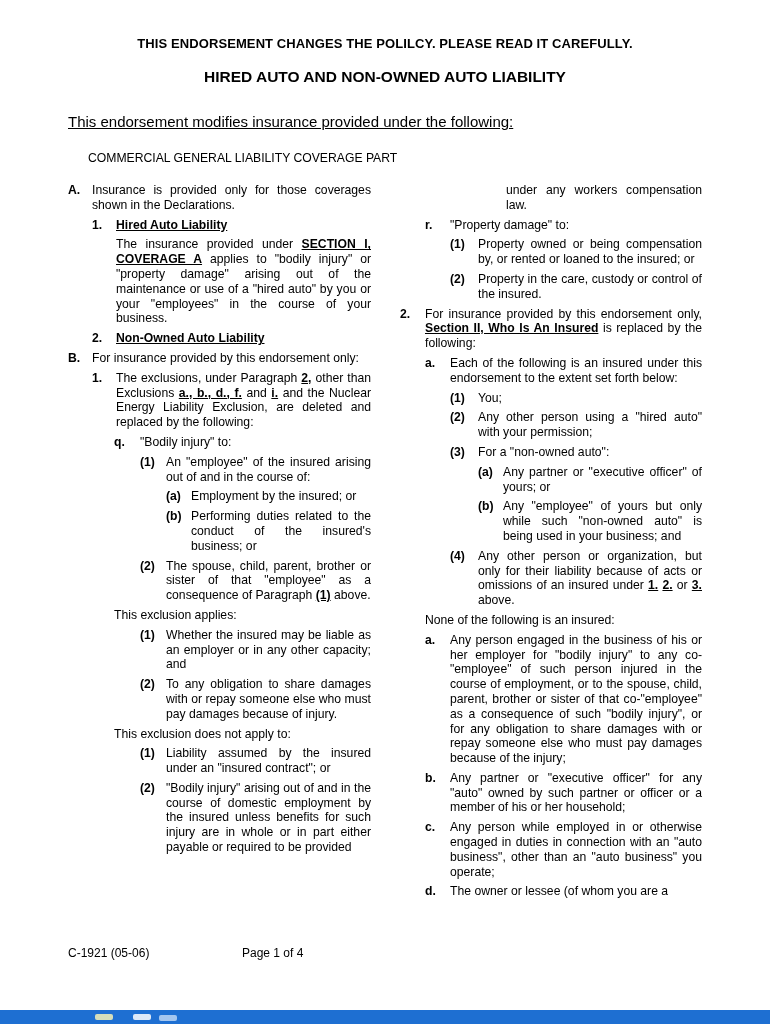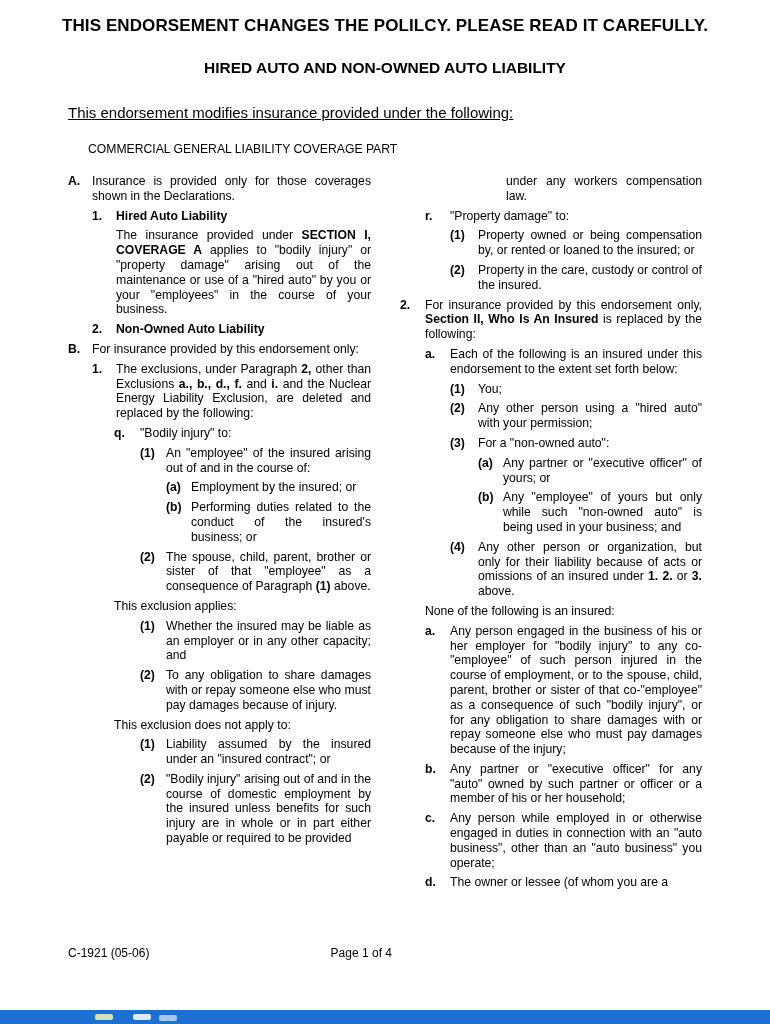--- a/index.html
+++ b/index.html
@@ -3,42 +3,42 @@
 <meta charset="utf-8">
 <style>
   * { margin:0; padding:0; box-sizing:border-box; }
   html,body { background:#e9e9e9; }
   body { font-family:"Liberation Sans", sans-serif; color:#000; }
   .page {
     position:relative; width:770px; height:1024px; background:#ffffff;
     overflow:hidden; margin:0 auto;
   }
   .warning {
-    padding-top:16px; text-align:center; font-weight:bold; font-size:17px;
+    padding-top:36px; text-align:center; font-weight:bold; font-size:13px;
     letter-spacing:0.1px;
   }
   .title {
-    margin-top:23px; text-align:center; font-weight:bold; font-size:15.5px;
+    margin-top:17px; text-align:center; font-weight:bold; font-size:15.5px;
   }
   .intro { margin:27px 68px 0 68px; font-size:15px;text-decoration:underline; }
   .coverage { margin:21px 68px 8px 88px; font-size:12.2px; }
   .cols { display:flex; margin:18px 68px 0 68px; gap:29px; }
   .col { font-size:12.2px; line-height:14.8px; }
   .col.left { width:303px; }
   .col.right { width:302px; }
   .block { position:relative; text-align:justify; margin-bottom:5px; }
   .block .lbl { position:absolute; left:0; top:0; font-weight:bold; }
-  .block .b { font-weight:bold; }
+  .block .b { font-weight:bold;text-decoration:underline; }
   .footer {
     position:absolute; left:68px; right:68px; top:946px;
     display:flex; align-items:baseline; font-size:12px;gap:24px;
   }
   .f-left { width:150px; }
   .f-center { flex:1; text-align:center; }
-  .f-right { width:150px; text-align:right; }
+  .f-right { width:150px; }
   .banner {
     position:absolute; left:0; right:0; bottom:0; height:14px;
     background:#1e6fd2; overflow:hidden;
   }
   .banner-mark {
     position:absolute; left:95px; top:4px; width:18px; height:6px;
     background:#f5f2b8; border-radius:2px;
     box-shadow: 38px 0 0 #ffffff, 64px 1px 0 #bcd6f5;
     opacity:0.85;
   }

